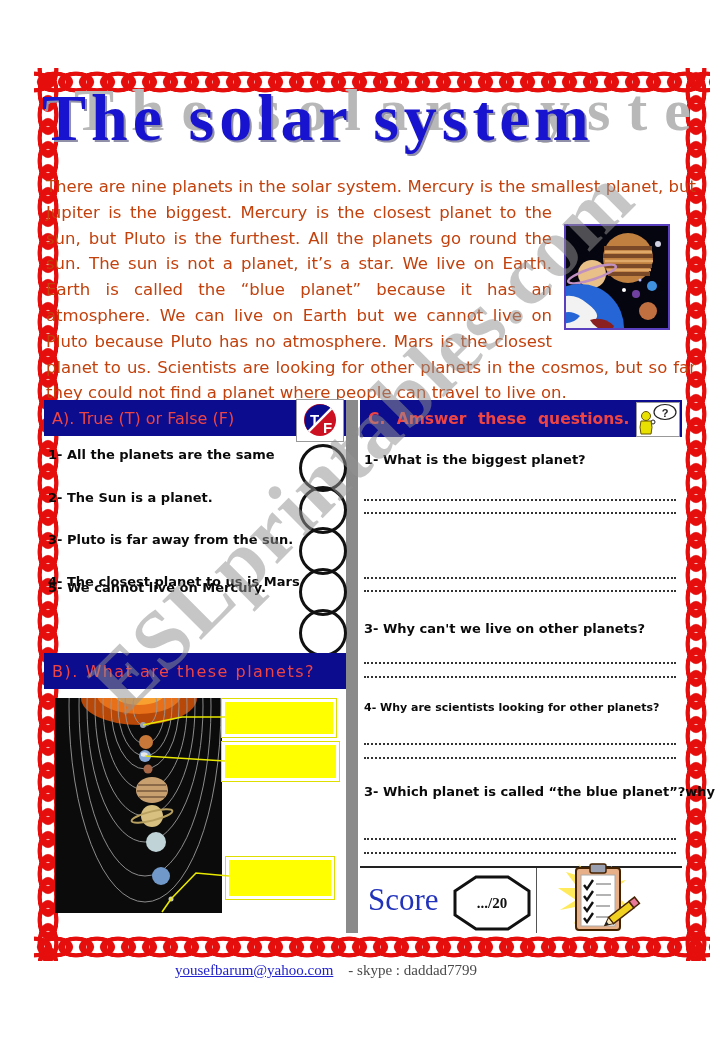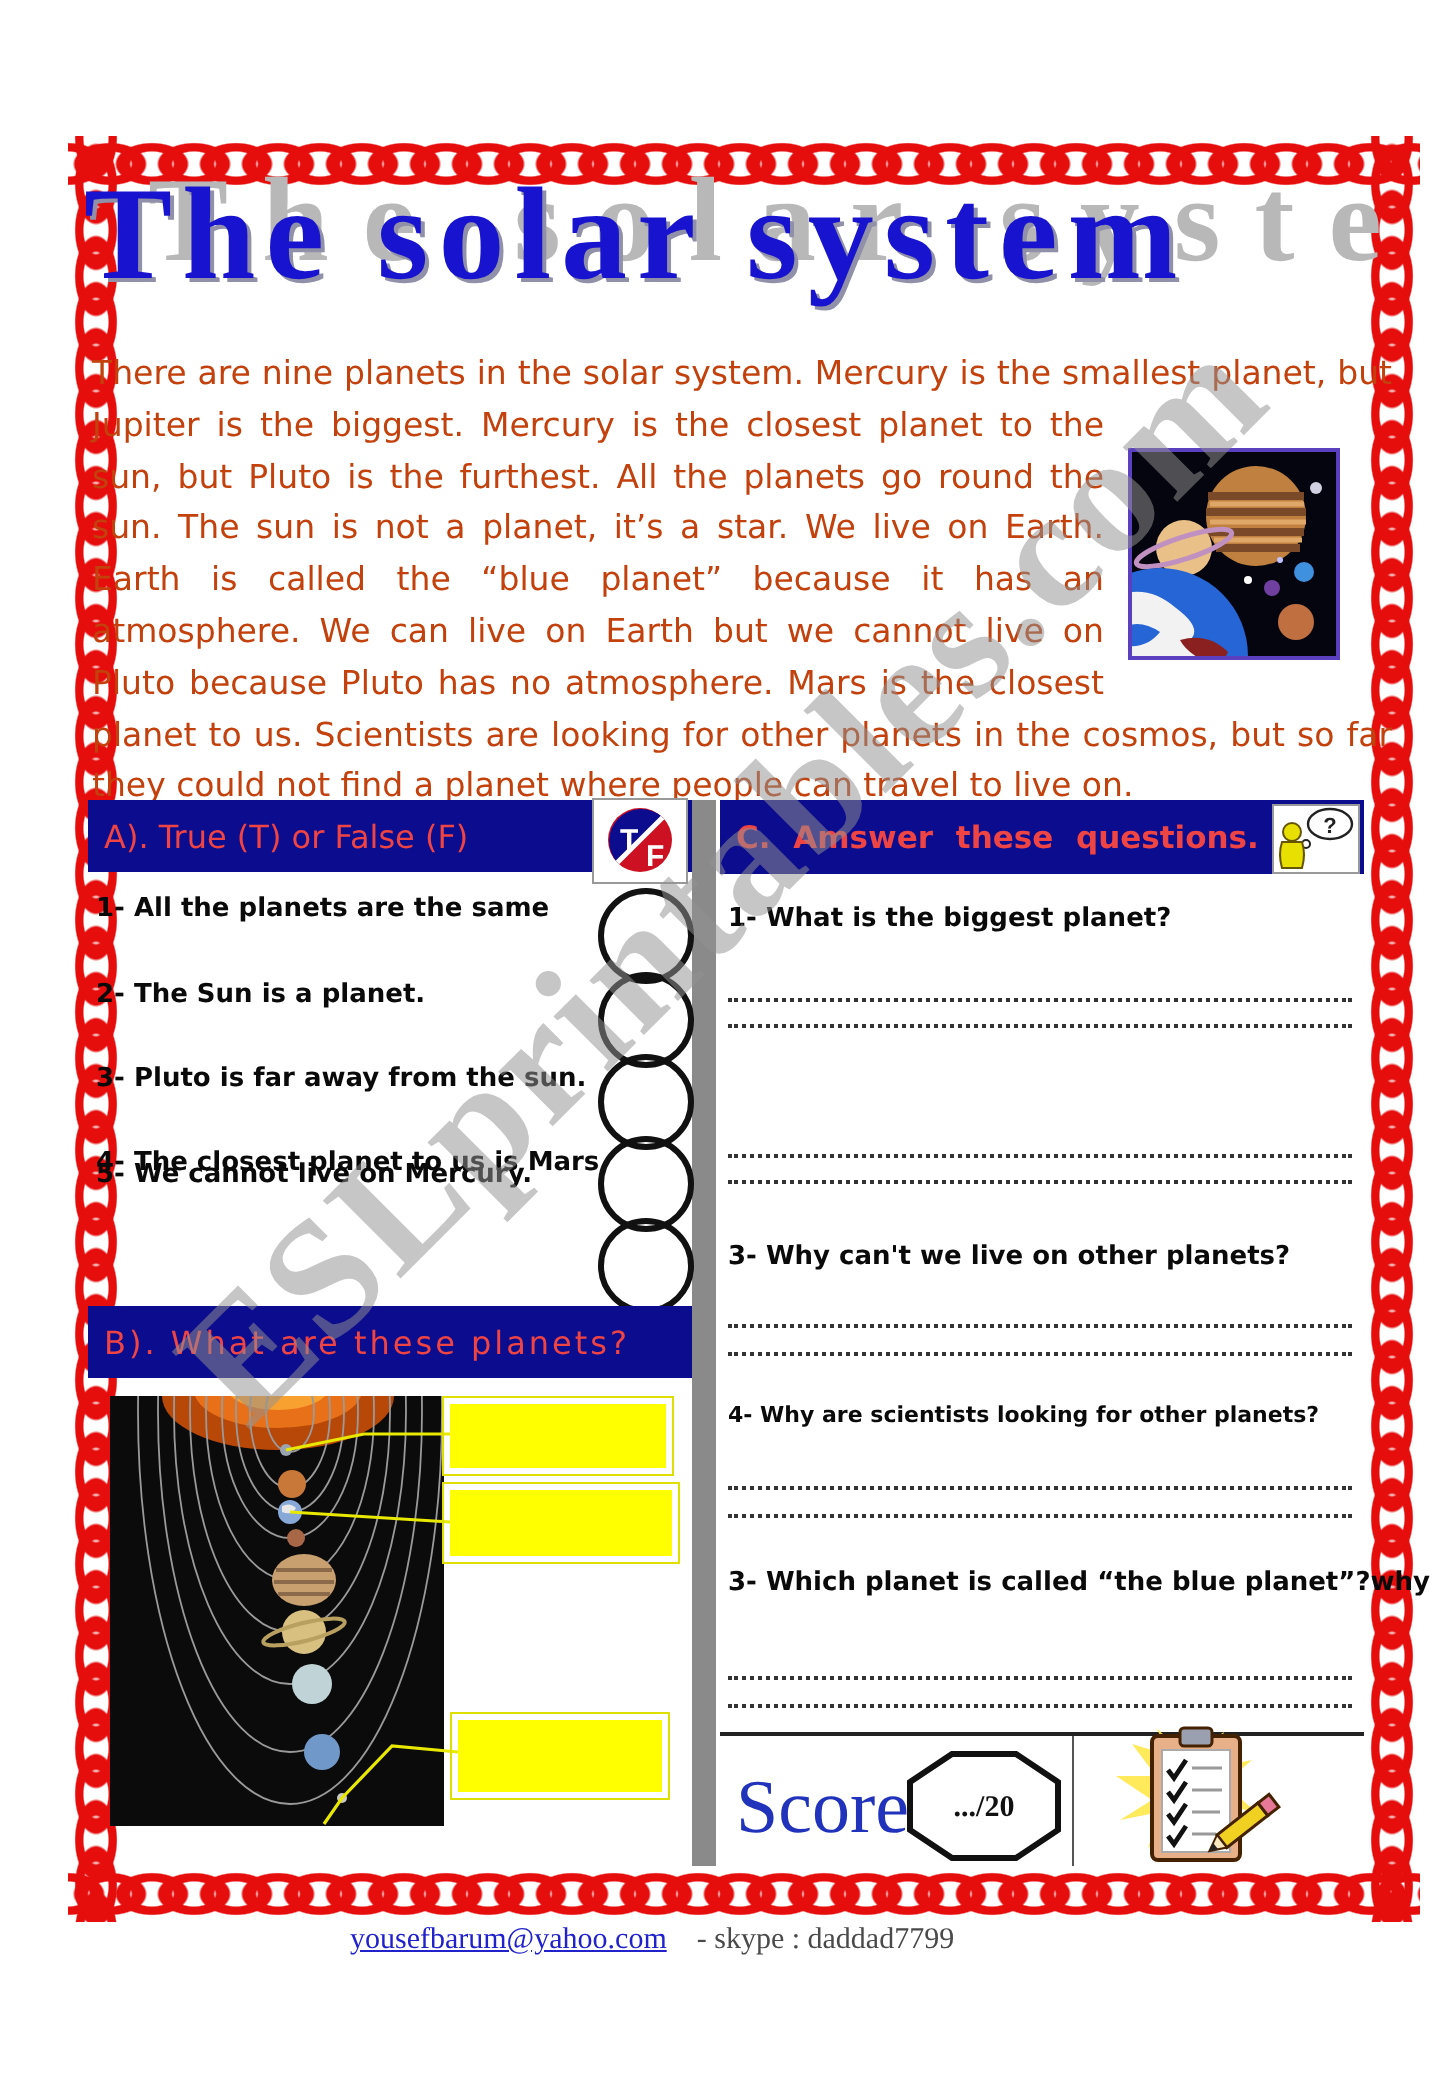--- a/index.html
+++ b/index.html
@@ -59,21 +59,21 @@
   .ybox{position:absolute;background:#ffff00;outline:1px solid #dede00;outline-offset:3px;}
 
   .cq{position:absolute;left:364px;font-size:13px;font-weight:bold;white-space:nowrap;color:#0a0a0a;}
   .cq-long{font-size:11px;}
   .ans-line{position:absolute;left:364px;width:312px;height:0;border-top:2px dotted #333;}
 
   
   .score-topline{position:absolute;left:360px;top:866px;width:322px;height:2px;background:#222;}
   .score-vline{position:absolute;left:536px;top:868px;width:1px;height:65px;background:#555;}
   .score-label{position:absolute;left:368px;top:882px;font-family:"Liberation Serif",serif;
-      font-size:38px;color:#2233bb;}
+      font-size:31px;color:#2233bb;}
   .score-oct{position:absolute;left:452px;top:874px;width:80px;height:58px;}
   .clipboard{position:absolute;left:548px;top:862px;width:100px;height:72px;}
 
   
   .footer{position:absolute;left:175px;top:962px;font-family:"Liberation Serif",serif;
       font-size:15px;color:#4a4a4a;}
   .email{color:#2222cc;text-decoration:underline;cursor:pointer;}
 
   
   .watermark{position:absolute;left:70px;top:662px;transform:rotate(-45deg);transform-origin:0 0;

